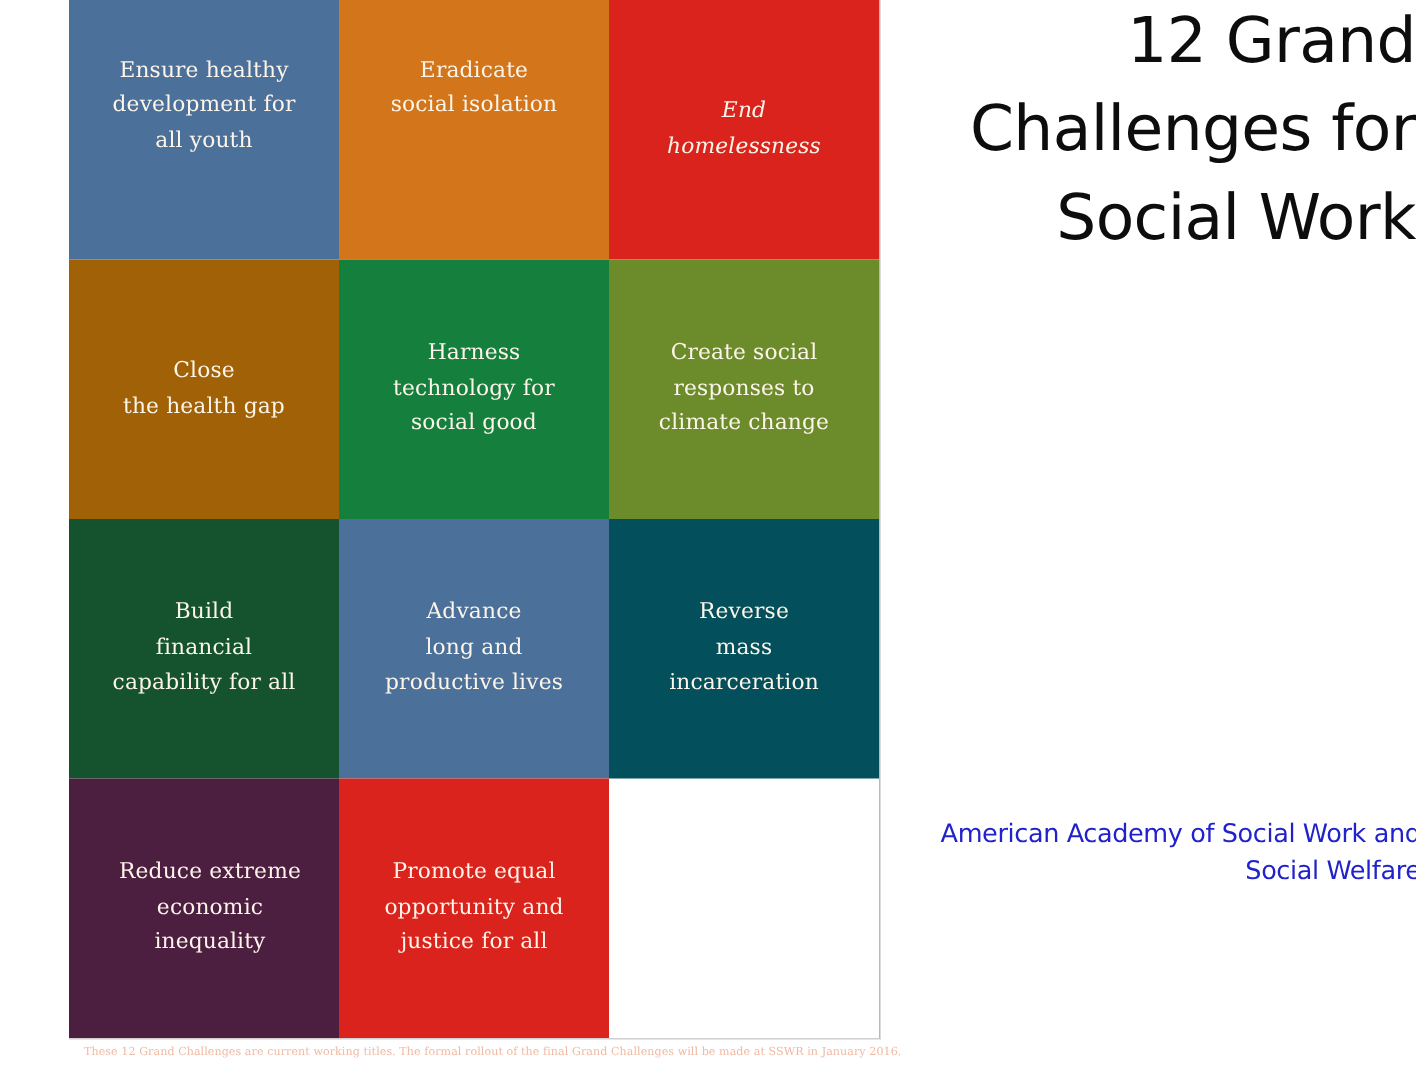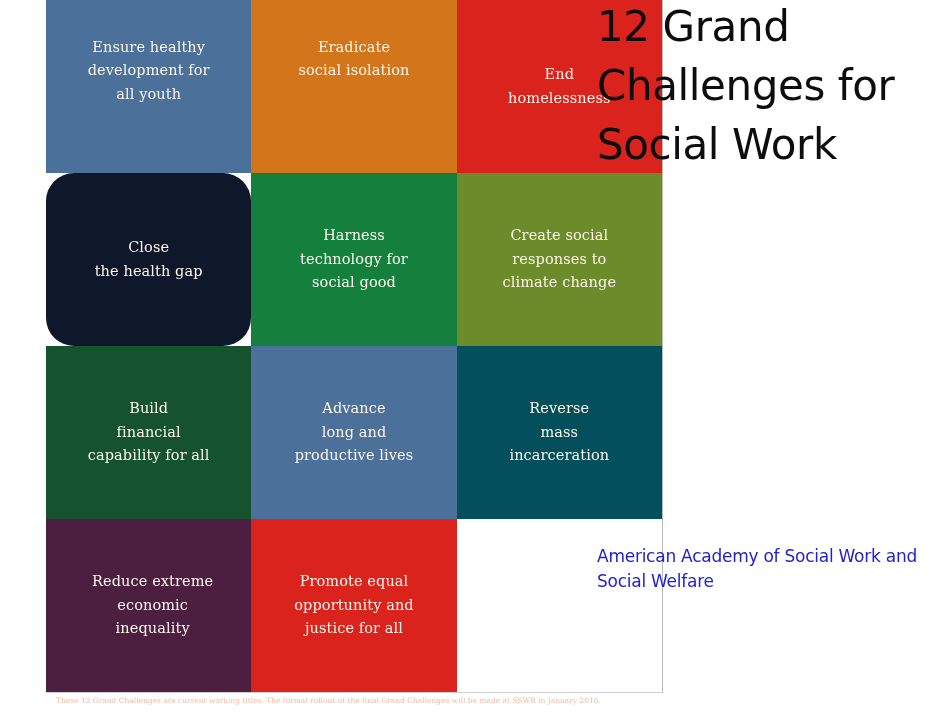--- a/index.html
+++ b/index.html
@@ -13,21 +13,21 @@
     position: relative;
     overflow: hidden;
     font-family: "Liberation Sans", sans-serif;
   }
 
   
   #challenge-grid {
     position: absolute;
     left: 46px;
     top: 0px;
-    width: 617px;
+    width: 541px;
     height: 693px;
     display: grid;
     grid-template-columns: repeat(3, 1fr);
     grid-template-rows: repeat(4, 1fr);
     border-right: 1px solid #b9b9b9;
     border-bottom: 1px solid #cfcfcf;
     box-sizing: border-box;
   }
 
   .tile {
@@ -68,20 +68,21 @@
     white-space: nowrap;
   }
 
   
   #right-panel {
     position: absolute;
     left: 597px;
     top: 0px;
     width: 347px;
     height: 595px;
+    text-align: right;
   }
 
   #deck-title {
     position: absolute;
     left: 0;
     top: -2px;
     width: 347px;
     color: #0d0d0d;
     font-family: "DejaVu Sans", "Liberation Sans", sans-serif;
     font-size: 42px;
@@ -111,25 +112,25 @@
   <div class="tile r1" style="background-color: rgb(75, 112, 153);">
     <span class="tile-label">Ensure healthy
 development for
 all youth</span>
   </div>
   <div class="tile r1" style="background-color: rgb(210, 117, 27);">
     <span class="tile-label">Eradicate
 social isolation</span>
   </div>
 
-  <div class="tile r2" style="background-color: rgb(217, 35, 28);">
+  <div class="tile r2" style="background-color: rgb(217, 35, 28); font-style: italic;">
     <span class="tile-label">End
 homelessness</span>
   </div>
-  <div class="tile r2" style="background-color: #0f172a; border-radius: 28px;">
+  <div class="tile r2" style="background-color: #a16207;">
     <span class="tile-label">Close
 the health gap</span>
   </div>
   <div class="tile r2" style="background-color: #15803d;">
     <span class="tile-label">Harness
 technology for
 social good</span>
   </div>
 
   <div class="tile r3" style="background-color: rgb(108, 140, 43);">

